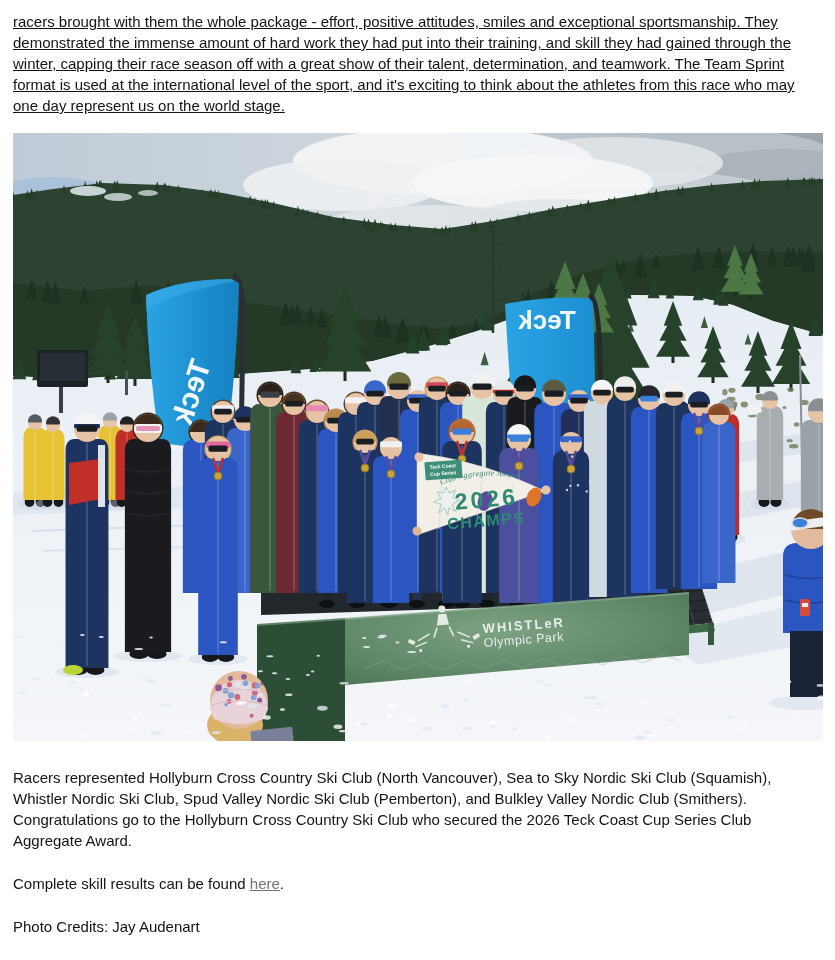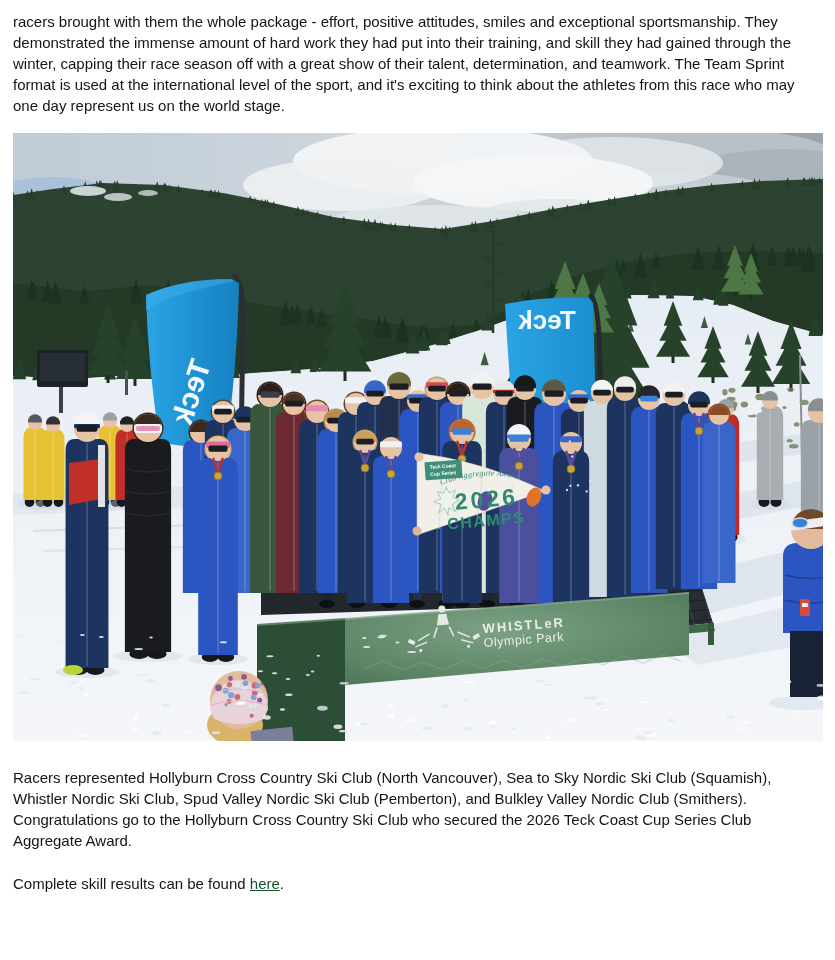--- a/index.html
+++ b/index.html
@@ -1,20 +1,20 @@
 <!DOCTYPE html>
 <html><head>
 <meta charset="utf-8">
 <style>
   html,body{margin:0;padding:0;background:#ffffff;}
   body{width:835px;font-family:"Liberation Sans",sans-serif;color:#141414;}
   .article{padding:11px 12px 30px 13px;}
   .article p{margin:0 0 22px 0;font-size:15px;line-height:21px;}
-  .article p.first{margin-bottom:0;}
-  a.result-link{color:#14532d;text-decoration:underline;cursor:pointer;margin-top:18px;}
+  .article p.first{margin-bottom:0;text-decoration:underline;}
+  a.result-link{color:#737373;text-decoration:underline;cursor:pointer;margin-top:18px;}
   figure.photo{margin:17px 0 26px 0;width:810px;height:608px;overflow:hidden;}
   figure.photo svg{display:block;width:810px;height:608px;}
 </style>
 </head>
 <body>
 
 <div class="article">
 
   <p class="first">racers brought with them the whole package - effort, positive attitudes, smiles and exceptional sportsmanship. They demonstrated the immense amount of hard work they had put into their training, and skill they had gained through the winter, capping their race season off with a great show of their talent, determination, and teamwork. The Team Sprint format is used at the international level of the sport, and it's exciting to think about the athletes from this race who may one day represent us on the world stage.</p>
 
@@ -1042,13 +1042,14 @@
           <ellipse cx="129.06362494875845" cy="541.8887578006315" rx="4.456823680995416" ry="1" fill="#e8eef5" opacity="0.9"></ellipse>
           <ellipse cx="44.74753199366272" cy="508.0741494675512" rx="3.3153400755558815" ry="1" fill="#e8eef5" opacity="0.9"></ellipse>
         </g>
   </svg>
   </figure>
 
   <p>Racers represented Hollyburn Cross Country Ski Club (North Vancouver), Sea to Sky Nordic Ski Club (Squamish), Whistler Nordic Ski Club, Spud Valley Nordic Ski Club (Pemberton), and Bulkley Valley Nordic Club (Smithers). Congratulations go to the Hollyburn Cross Country Ski Club who secured the 2026 Teck Coast Cup Series Club Aggregate Award.</p>
 
   <p><span>Complete skill results can be found </span><a class="result-link" href="#">here</a><span>.</span></p>
 
+  <p>Photo Credits: Jay Audenart</p>
 </div>
 
 </body></html>

